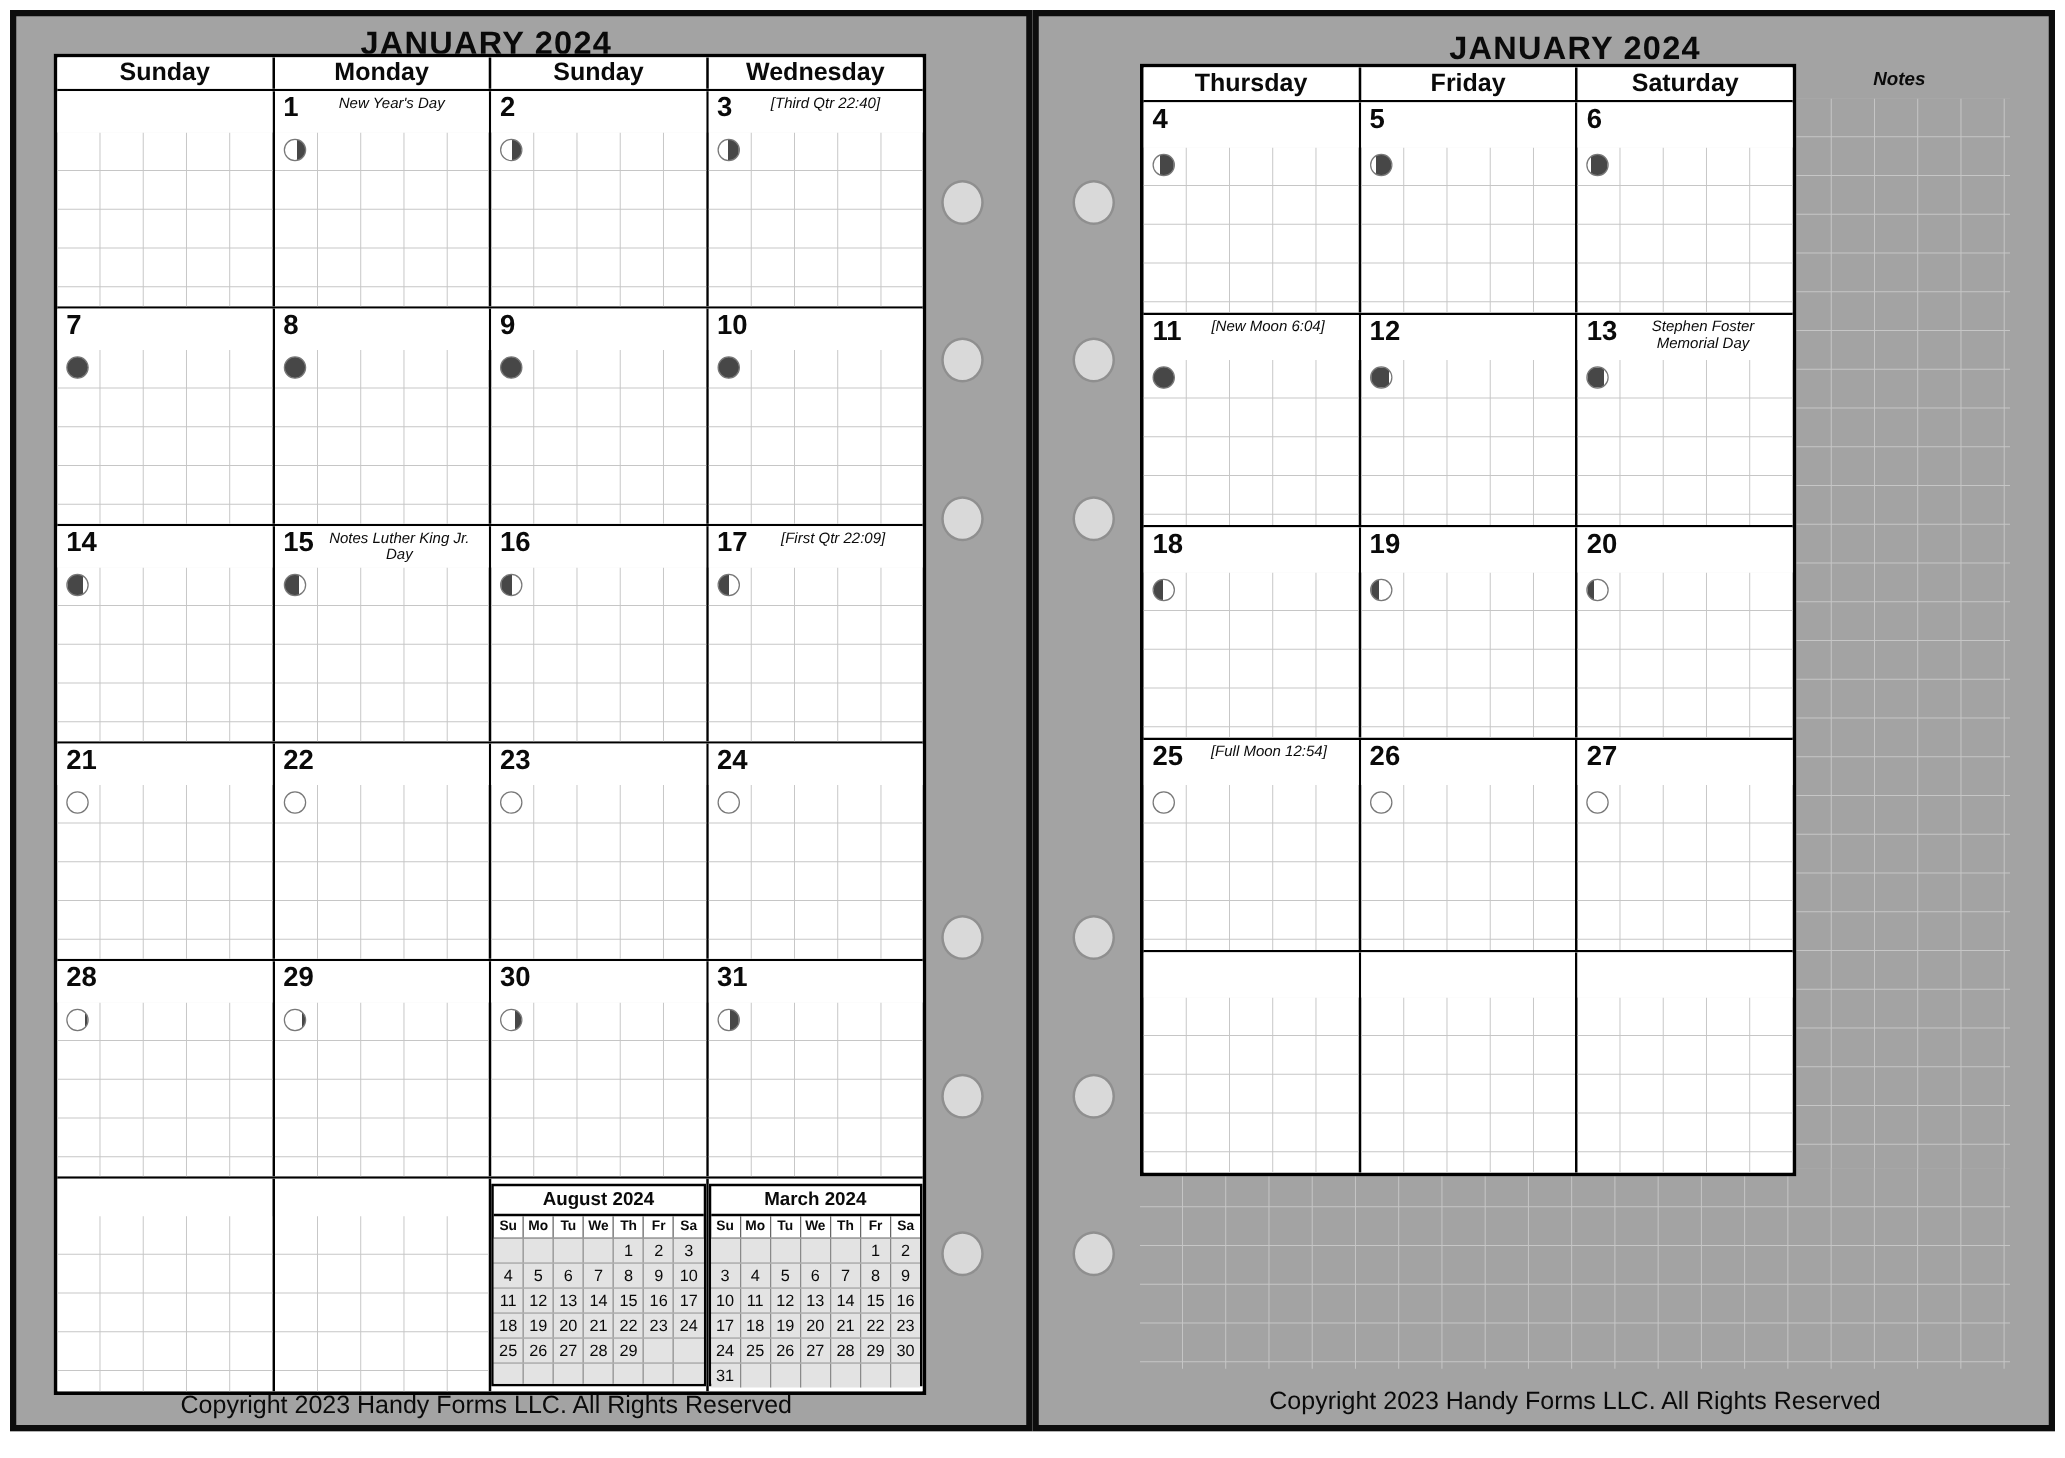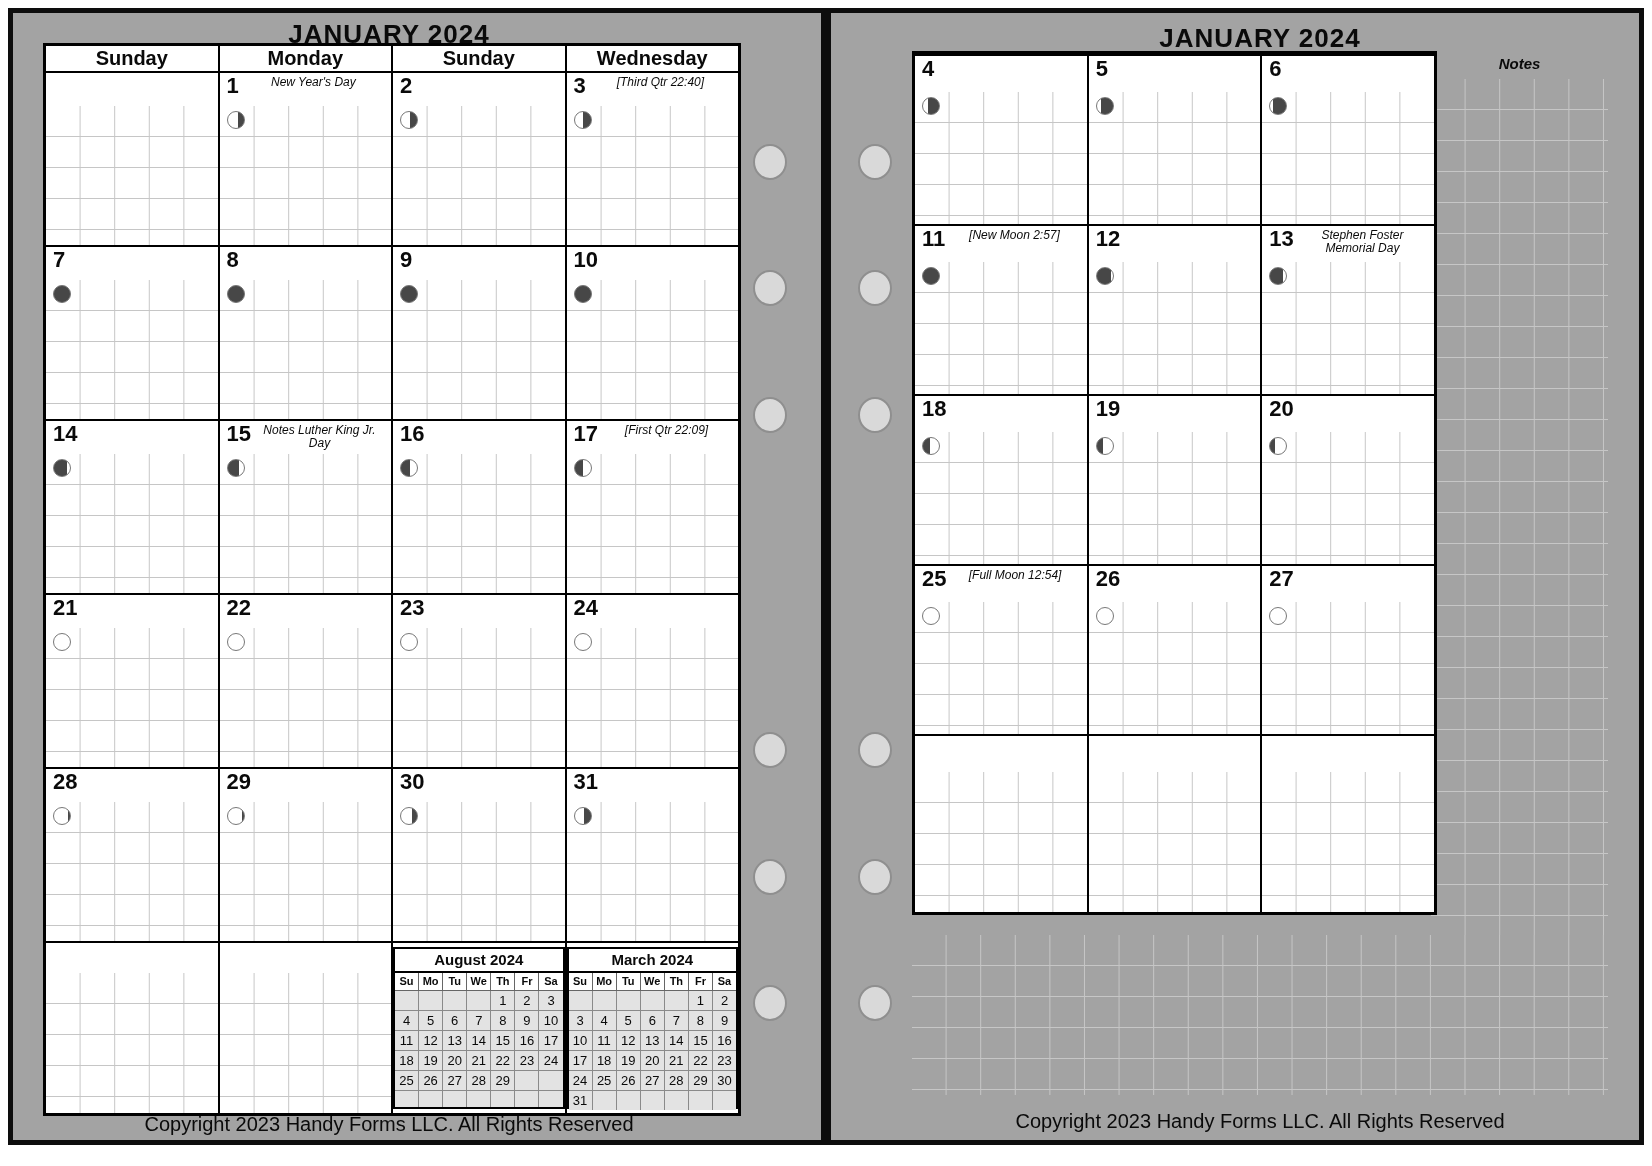--- a/index.html
+++ b/index.html
@@ -401,20 +401,25 @@
       <div class="hole" style="left: 757px; top: 864px;"></div>
       <div class="hole" style="left: 757px; top: 990px;"></div>
     </div>
 
   <div class="page" id="right-page">
     <div class="page-title" id="right-title">JANUARY 2024</div>
     <div id="notes-label">Notes</div>
     <div id="notes-grid" class="gridbg"></div>
     <div id="bottom-grid" class="gridbg"></div>
     <div class="cal-table" id="right-table">
+        <div class="cal-row first hrow-r">
+          <div class="cal-cell hcell first">Thursday</div>
+          <div class="cal-cell hcell">Friday</div>
+          <div class="cal-cell hcell">Saturday</div>
+        </div>
         <div class="cal-row wrow-r">
           <div class="cal-cell first rt">
             <div class="strip">
               <span class="dnum">4</span>
             </div>
             <div class="dgrid gridbg">
               <span class="moon" style="background: linear-gradient(90deg, rgb(255, 255, 255) 32%, rgb(71, 71, 71) 32%);"></span>
             </div>
           </div>
           <div class="cal-cell rt">
@@ -431,21 +436,21 @@
             </div>
             <div class="dgrid gridbg">
               <span class="moon" style="background: linear-gradient(90deg, rgb(255, 255, 255) 20%, rgb(71, 71, 71) 20%);"></span>
             </div>
           </div>
         </div>
         <div class="cal-row wrow-r">
           <div class="cal-cell first rt">
             <div class="strip">
               <span class="dnum">11</span>
-              <span class="dnote">[New Moon 2:57]</span>
+              <span class="dnote">[New Moon 6:04]</span>
             </div>
             <div class="dgrid gridbg">
               <span class="moon" style="background: rgb(71, 71, 71);"></span>
             </div>
           </div>
           <div class="cal-cell rt">
             <div class="strip">
               <span class="dnum">12</span>
             </div>
             <div class="dgrid gridbg">

